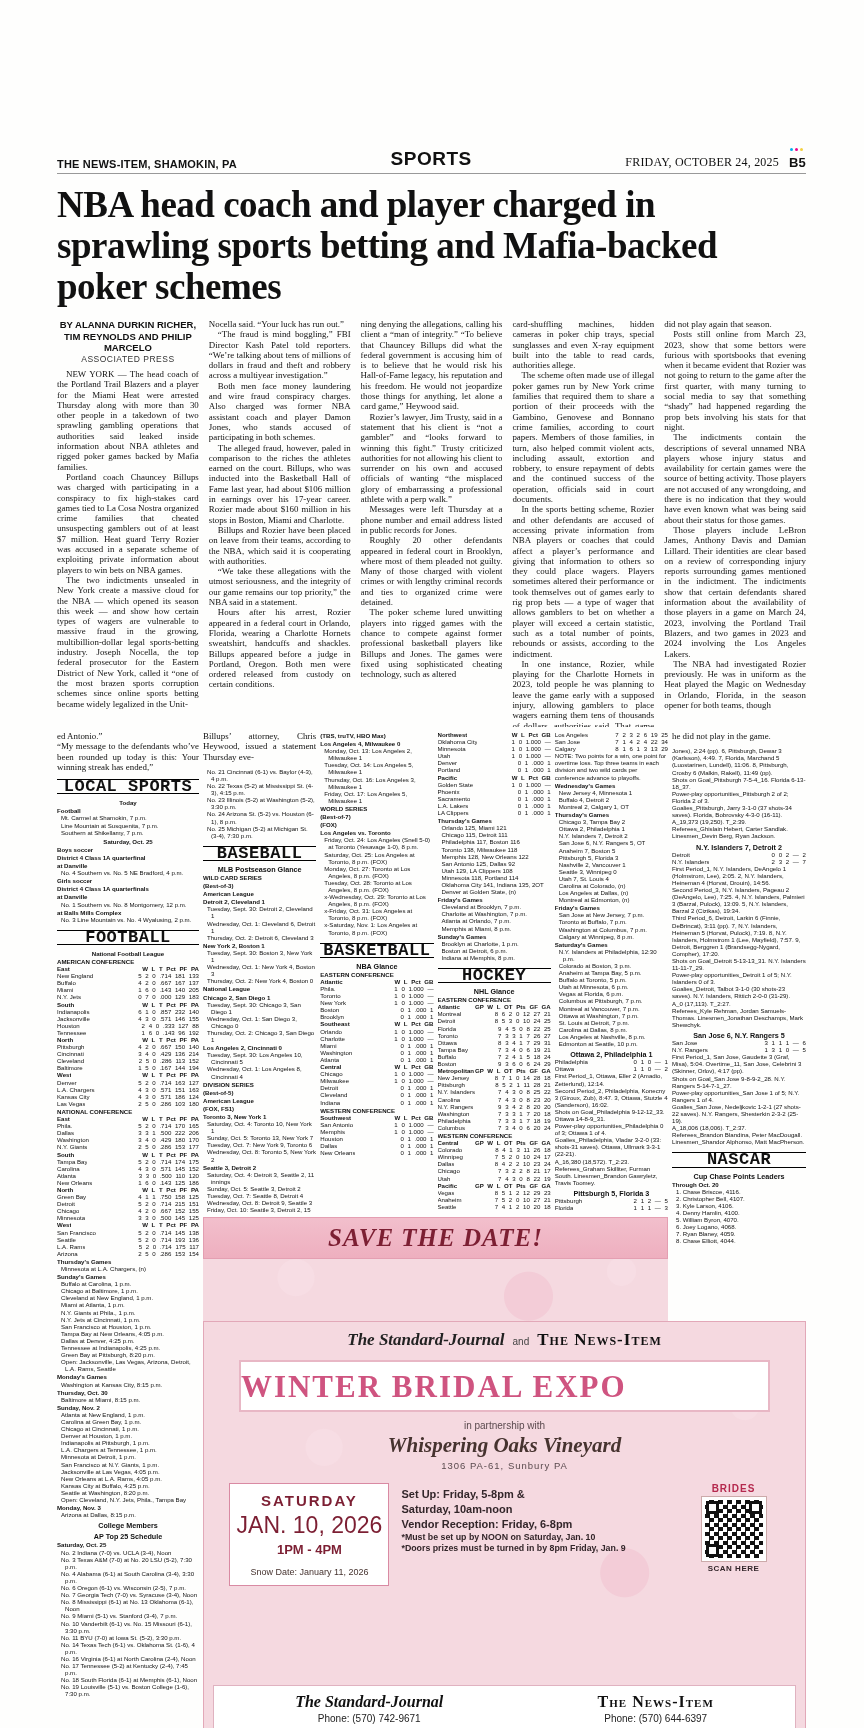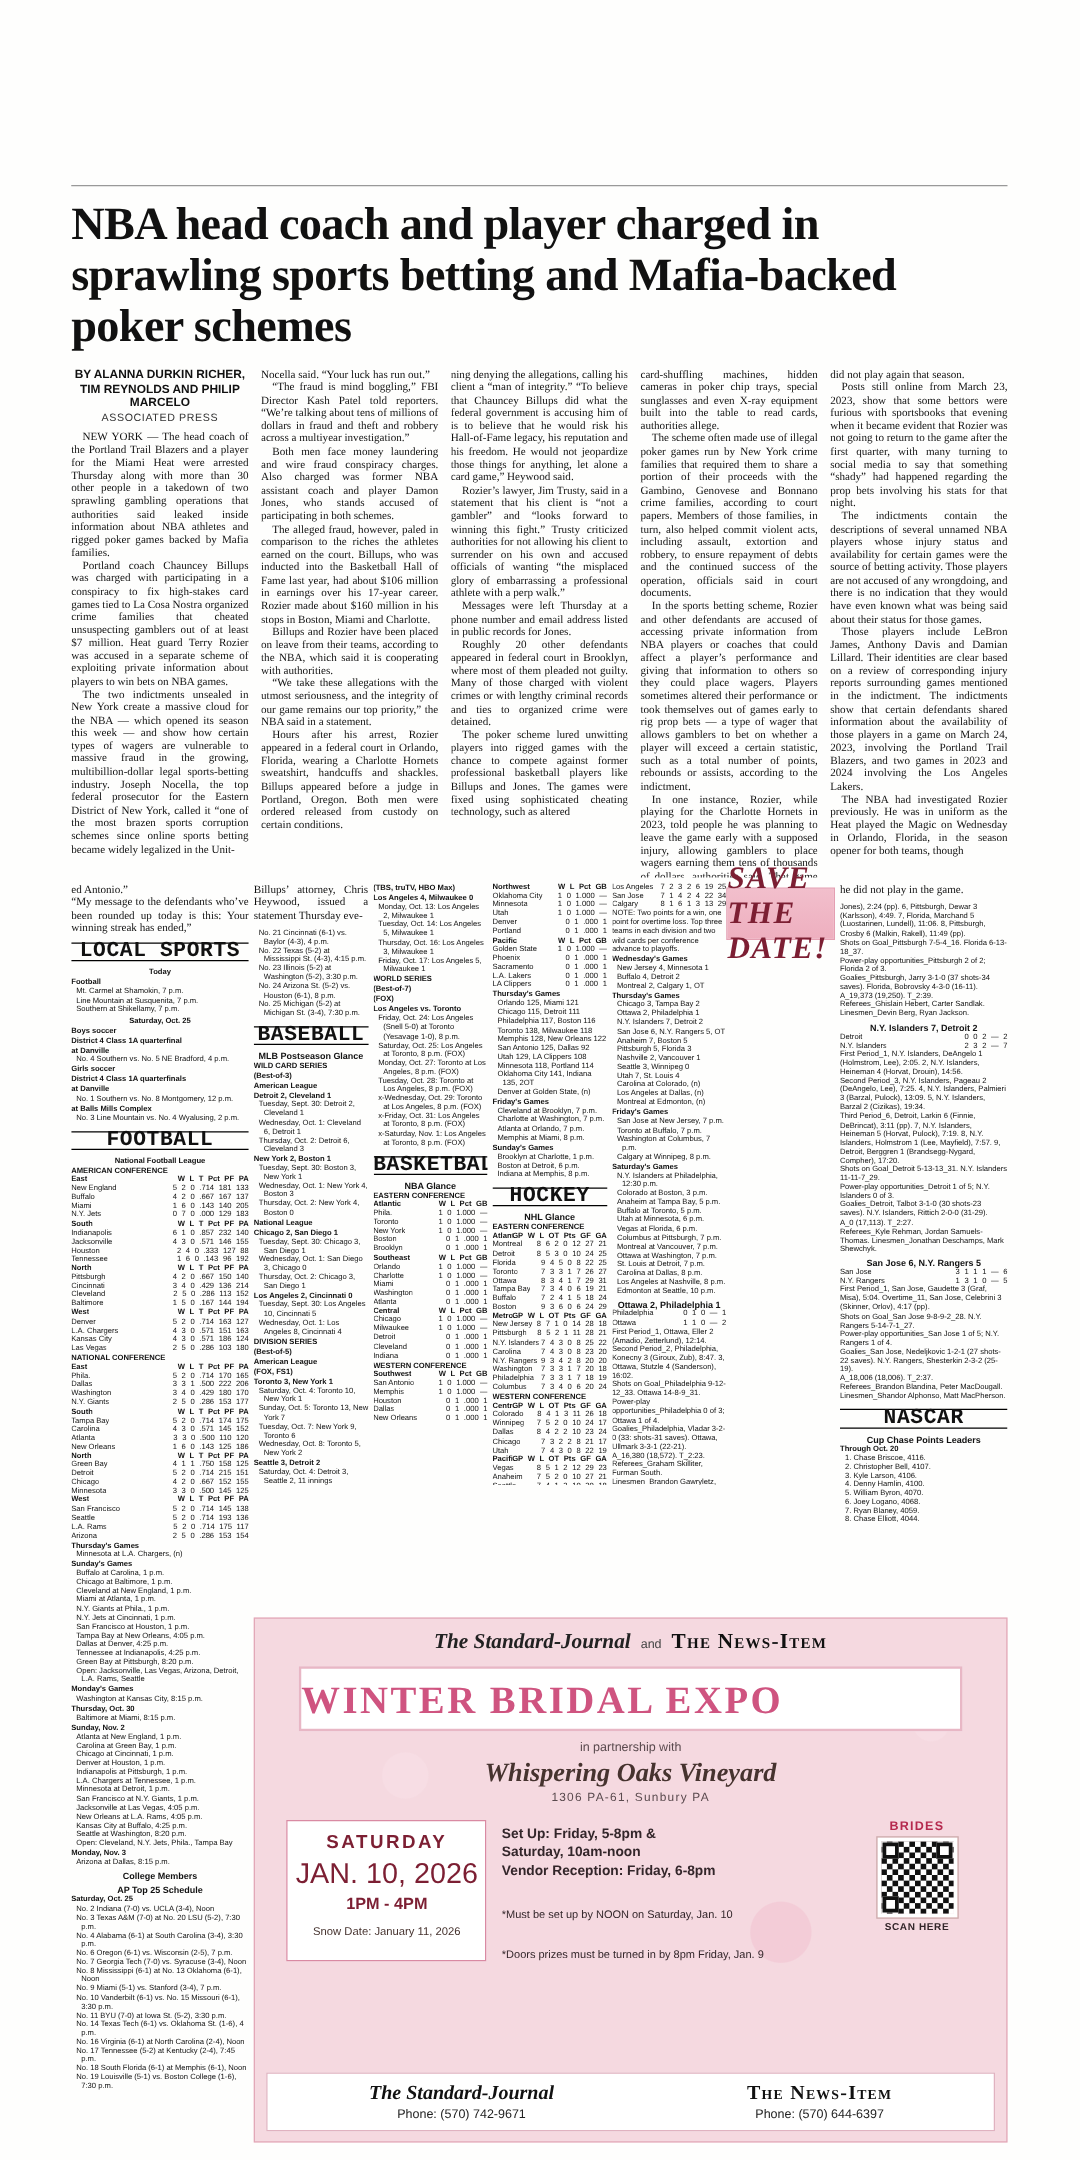--- a/index.html
+++ b/index.html
@@ -41,21 +41,21 @@
   .al-t{padding-left:8px;text-indent:-4px;}
   .al-st{font-family:"Liberation Serif",serif;font-size:8.9px;line-height:10.3px;text-align:justify;}
   .al-gap{height:6px;}
   .al-r{display:flex;justify-content:space-between;}
   .al-r .nm{white-space:nowrap;overflow:hidden;}
   .al-r .st{white-space:nowrap;text-align:right;word-spacing:2px;}
   .al-rb{font-weight:bold;}
   
   .right-wrap{flex:1;display:flex;flex-direction:column;min-width:0;}
   .agate-top{display:flex;gap:4px;}
-  .bcde{display:flex;flex-direction:row;min-width:0;}
+  .bcde{display:flex;flex-direction:column;min-width:0;}
   .bcde-cols{display:flex;gap:4px;height:482px;overflow:hidden;}
   .pinkzone{background:
       radial-gradient(circle at 20% 30%, #f7dde4 0 18px, transparent 19px),
       radial-gradient(circle at 70% 60%, #f3ccd7 0 24px, transparent 25px),
       radial-gradient(circle at 90% 20%, #f7dde4 0 14px, transparent 15px),
       #f5d9e0;}
   .ad-banner{margin-top:4px;height:40px;display:flex;align-items:center;justify-content:center;
              background:linear-gradient(#f2bfcc,#eeafbf);border:1px solid #e49fb2;
              font-family:"Liberation Serif",serif;font-style:italic;font-weight:bold;
              font-size:25px;color:#7c1f33;letter-spacing:1px;}
@@ -79,21 +79,21 @@
   .ad-panels{display:flex;gap:12px;margin-top:12px;width:96%;align-items:stretch;}
   .panel-date{background:#fff;border:1.5px solid #d98aa3;flex:0 0 150px;text-align:center;
               padding:8px 4px;color:#7c1f33;font-family:"Liberation Sans",sans-serif;}
   .panel-date .d1{font-weight:bold;font-size:15px;letter-spacing:2px;}
   .panel-date .d2{font-weight:normal;font-size:23px;margin-top:3px;}
   .panel-date .d3{font-size:13px;margin-top:3px;font-weight:bold;}
   .panel-date .snow{margin-top:10px;font-size:9px;color:#46332f;}
   .panel-info{flex:1;font-family:"Liberation Sans",sans-serif;color:#33262a;font-size:10.5px;
               line-height:15px;padding-top:4px;}
   .panel-info b{font-size:11px;}
-  .panel-info .note{font-size:8.8px;font-weight:normal;margin-top:21px;line-height:11px;}
+  .panel-info .note{font-size:8.8px;font-weight:bold;margin-top:0;line-height:11px;}
   .panel-qr{flex:0 0 92px;display:flex;flex-direction:column;align-items:center;gap:3px;
             font-family:"Liberation Sans",sans-serif;}
   .qr{width:58px;height:58px;background:repeating-conic-gradient(#111 0% 25%, #fff 0% 50%);
       background-size:9px 9px;border:3px solid #fff;outline:1px solid #caa;position:relative;}
   .qr i{position:absolute;width:13px;height:13px;border:3px solid #111;background:#fff;box-sizing:border-box;}
   .qr i:nth-child(1){top:1px;left:1px;} .qr i:nth-child(2){top:1px;right:1px;}
   .qr i:nth-child(3){bottom:1px;left:1px;}
   .qr-brides{font-weight:bold;color:#b5294e;font-size:10px;letter-spacing:1px;}
   .qr-scan{font-size:8px;font-weight:bold;color:#33262a;letter-spacing:.5px;}
   .ad-footer{margin-top:auto;background:#fff;border:1px solid #e0b2c0;width:100%;
@@ -103,20 +103,35 @@
   .ad-f-name-ni{font-family:"Liberation Serif",serif;font-weight:bold;font-variant:small-caps;
                 font-size:16px;letter-spacing:1px;}
   .ad-f-phone{font-family:"Liberation Sans",sans-serif;font-size:10px;margin-top:2px;color:#222;}
   .thin-rule{border:0;border-top:1px solid #999;margin:0;}
 </style>
 </head>
 <body>
 
 <div class="sheet">
 
+  <div class="mast">
+    <span>THE NEWS-ITEM, SHAMOKIN, PA</span>
+    <span class="center">SPORTS</span>
+    <span class="right">
+      <span>FRIDAY, OCTOBER 24, 2025</span>
+      <span class="pageno">
+        <span class="dots">
+            <i id="d1" style="background: rgb(0, 174, 239);"></i>
+            <i id="d2" style="background: rgb(236, 0, 140);"></i>
+            <i id="d3" style="background: rgb(244, 208, 63);"></i>
+          </span>
+        <span>B5</span>
+      </span>
+    </span>
+  </div>
   <hr class="thin-rule">
 
   <h1 class="headline">NBA head coach and player charged in sprawling sports betting and Mafia-backed poker schemes</h1>
 
   <div class="story-row" id="storyRow">
       <div class="scol">
         <div class="byline">BY ALANNA DURKIN RICHER, TIM REYNOLDS AND PHILIP MARCELO<div class="agency">ASSOCIATED PRESS</div></div>
         <p>NEW YORK — The head coach of the Portland Trail Blazers and a player for the Miami Heat were arrested Thursday along with more than 30 other people in a takedown of two sprawling gambling operations that authorities said leaked inside information about NBA athletes and rigged poker games backed by Mafia families.</p>
         <p>Portland coach Chauncey Billups was charged with participating in a conspiracy to fix high-stakes card games tied to La Cosa Nostra organized crime families that cheated unsuspecting gamblers out of at least $7 million. Heat guard Terry Rozier was accused in a separate scheme of exploiting private information about players to win bets on NBA games.</p>
         <p>The two indictments unsealed in New York create a massive cloud for the NBA — which opened its season this week — and show how certain types of wagers are vulnerable to massive fraud in the growing, multibillion-dollar legal sports-betting industry. Joseph Nocella, the top federal prosecutor for the Eastern District of New York, called it “one of the most brazen sports corruption schemes since online sports betting became widely legalized in the Unit-</p>

